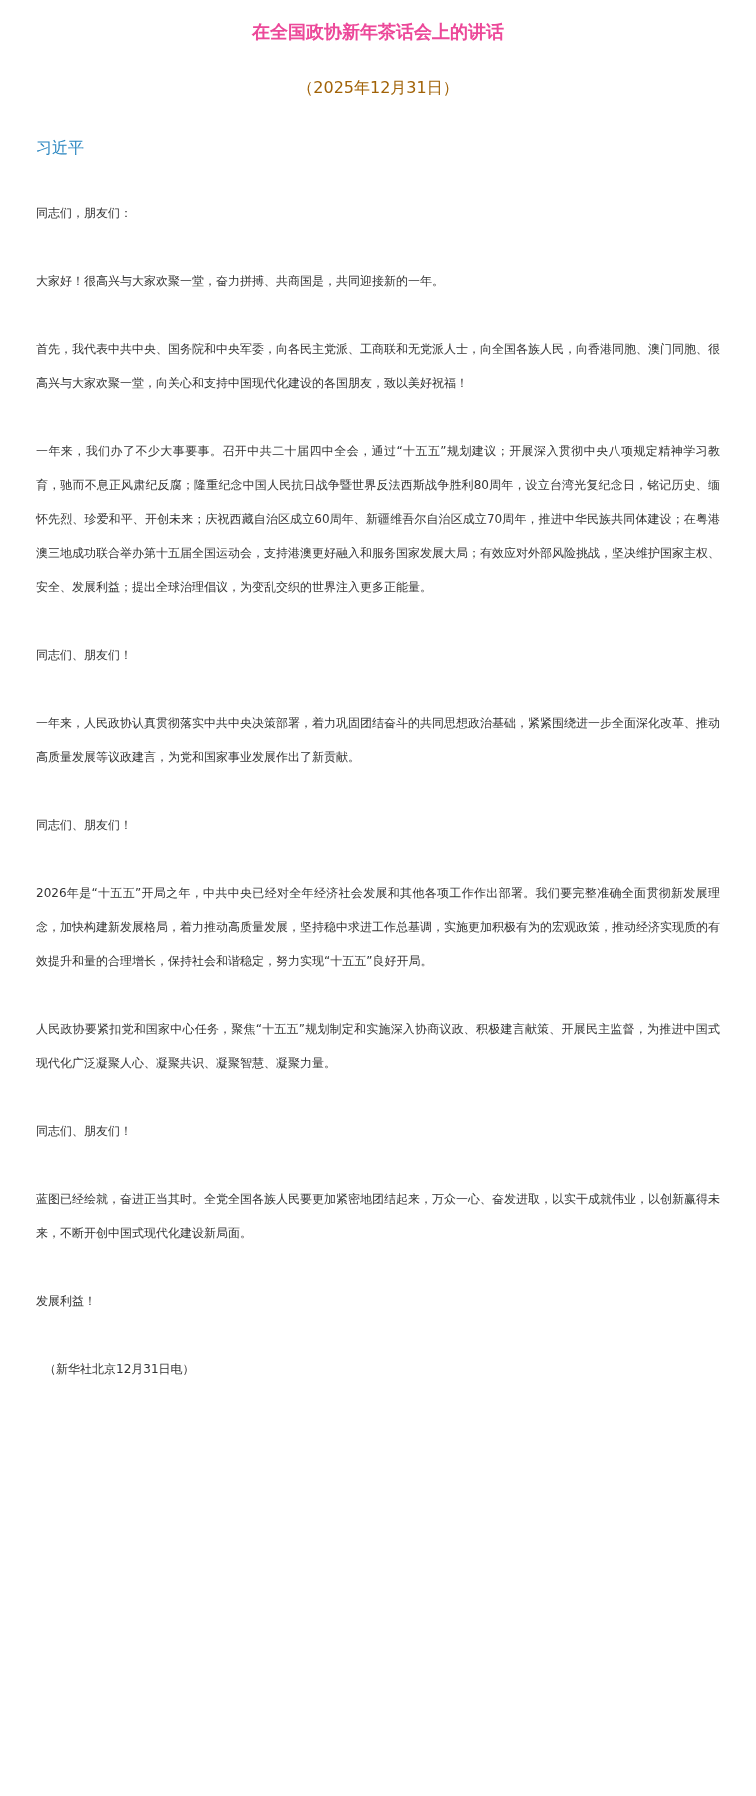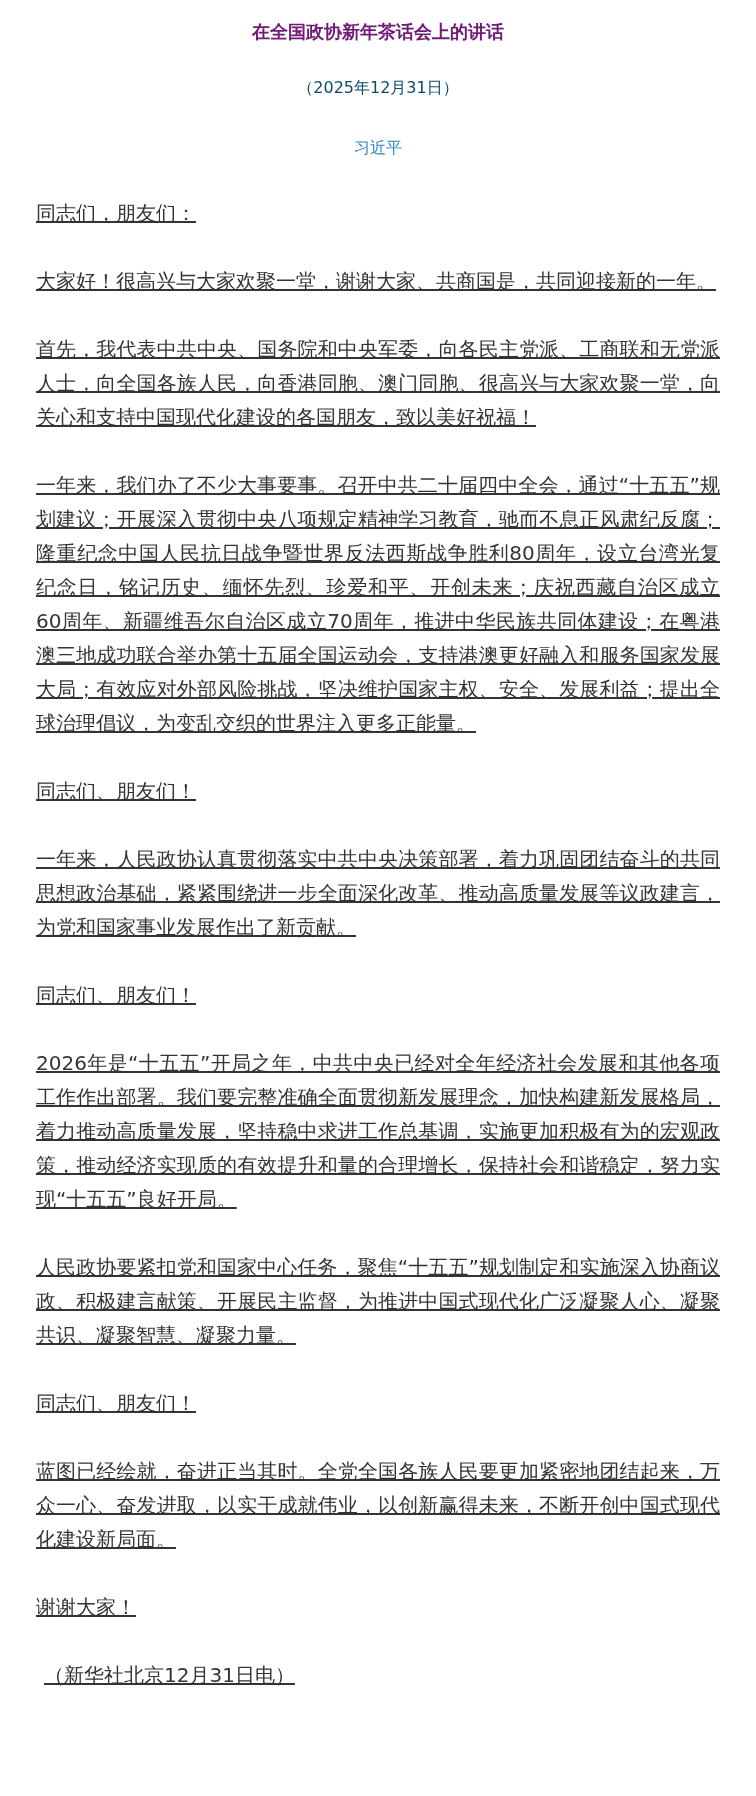--- a/index.html
+++ b/index.html
@@ -1,41 +1,41 @@
 <!DOCTYPE html>
 <html><head>
 <meta charset="utf-8">
 <style>
   html, body { margin: 0; padding: 0; background: #ffffff; }
   body { width: 756px; min-height: 1796px; font-family: "DejaVu Sans", "Liberation Sans", sans-serif; color: #333333; }
   .article { padding: 0 36px; }
-  .title { text-align: center; color: #701a75; font-weight: bold; font-size: 18px; line-height: 24px; margin: 0; padding-top: 20px; height: 48px; box-sizing: border-box; }
-  .date { text-align: center; color: #0c4a6e; font-size: 16px; line-height: 24px; margin-top: 28px; }
-  .author { text-align: center; color: #2a86c0; font-size: 16px; line-height: 24px; margin-top: 36px; }
+  .title { text-align: center; color: #ec4899; font-weight: bold; font-size: 18px; line-height: 24px; margin: 0; padding-top: 20px; height: 48px; box-sizing: border-box; }
+  .date { text-align: center; color: #a16207; font-size: 16px; line-height: 24px; margin-top: 28px; }
+  .author { color: #2a86c0; font-size: 16px; line-height: 24px; margin-top: 36px; }
   .body { margin-top: 36px; }
-  .para { font-size: 20px; line-height: 34px; margin: 0 0 34px 0; text-align: justify; letter-spacing: 0; text-decoration: underline; }
+  .para { font-size: 12px; line-height: 34px; margin: 0 0 34px 0; text-align: justify; letter-spacing: 0; }
   .para.dateline { padding-left: 8px; }
 </style>
 </head>
 <body>
 
 <div class="article">
   <h1 class="title">在全国政协新年茶话会上的讲话</h1>
   <div class="date">（2025年12月31日）</div>
   <div class="author">习近平</div>
 
   <div class="body">
     <p class="para">同志们，朋友们：</p>
-    <p class="para">大家好！很高兴与大家欢聚一堂，谢谢大家、共商国是，共同迎接新的一年。</p>
+    <p class="para">大家好！很高兴与大家欢聚一堂，奋力拼搏、共商国是，共同迎接新的一年。</p>
     <p class="para">首先，我代表中共中央、国务院和中央军委，向各民主党派、工商联和无党派人士，向全国各族人民，向香港同胞、澳门同胞、很高兴与大家欢聚一堂，向关心和支持中国现代化建设的各国朋友，致以美好祝福！</p>
     <p class="para">一年来，我们办了不少大事要事。召开中共二十届四中全会，通过“十五五”规划建议；开展深入贯彻中央八项规定精神学习教育，驰而不息正风肃纪反腐；隆重纪念中国人民抗日战争暨世界反法西斯战争胜利80周年，设立台湾光复纪念日，铭记历史、缅怀先烈、珍爱和平、开创未来；庆祝西藏自治区成立60周年、新疆维吾尔自治区成立70周年，推进中华民族共同体建设；在粤港澳三地成功联合举办第十五届全国运动会，支持港澳更好融入和服务国家发展大局；有效应对外部风险挑战，坚决维护国家主权、安全、发展利益；提出全球治理倡议，为变乱交织的世界注入更多正能量。</p>
     <p class="para">同志们、朋友们！</p>
     <p class="para">一年来，人民政协认真贯彻落实中共中央决策部署，着力巩固团结奋斗的共同思想政治基础，紧紧围绕进一步全面深化改革、推动高质量发展等议政建言，为党和国家事业发展作出了新贡献。</p>
     <p class="para">同志们、朋友们！</p>
     <p class="para">2026年是“十五五”开局之年，中共中央已经对全年经济社会发展和其他各项工作作出部署。我们要完整准确全面贯彻新发展理念，加快构建新发展格局，着力推动高质量发展，坚持稳中求进工作总基调，实施更加积极有为的宏观政策，推动经济实现质的有效提升和量的合理增长，保持社会和谐稳定，努力实现“十五五”良好开局。</p>
     <p class="para">人民政协要紧扣党和国家中心任务，聚焦“十五五”规划制定和实施深入协商议政、积极建言献策、开展民主监督，为推进中国式现代化广泛凝聚人心、凝聚共识、凝聚智慧、凝聚力量。</p>
     <p class="para">同志们、朋友们！</p>
     <p class="para">蓝图已经绘就，奋进正当其时。全党全国各族人民要更加紧密地团结起来，万众一心、奋发进取，以实干成就伟业，以创新赢得未来，不断开创中国式现代化建设新局面。</p>
-    <p class="para">谢谢大家！</p>
+    <p class="para">发展利益！</p>
     <p class="para dateline">（新华社北京12月31日电）</p>
   </div>
 
 </div>
 
 </body></html>

